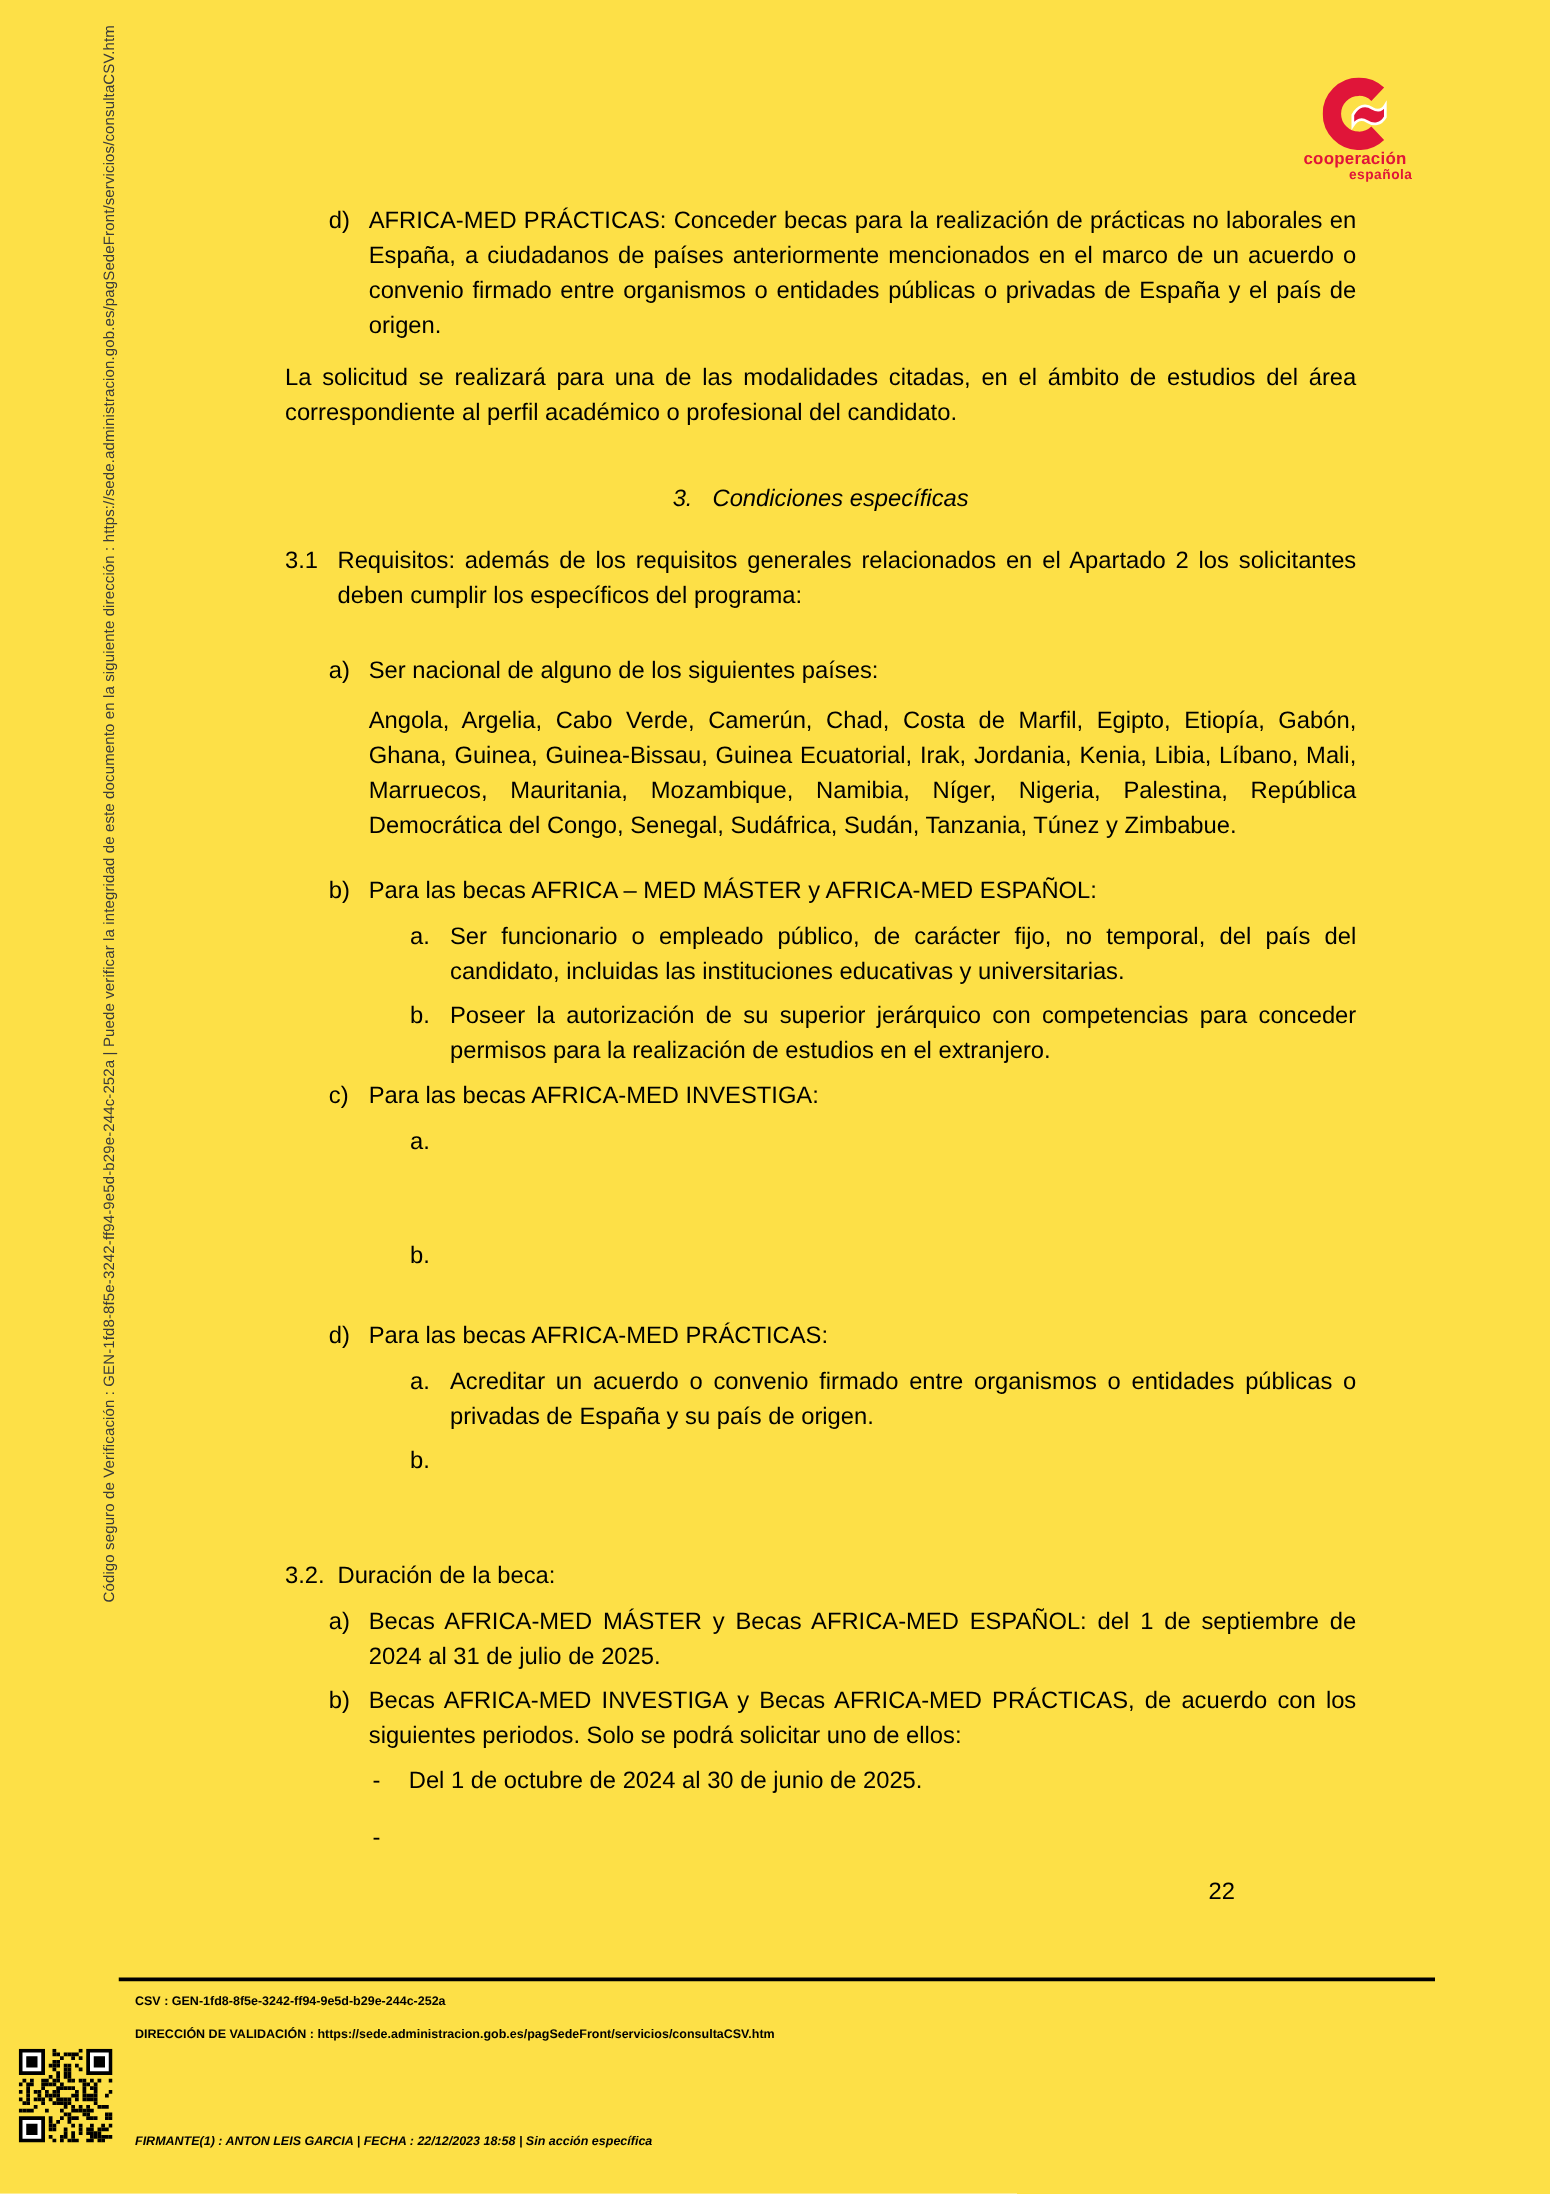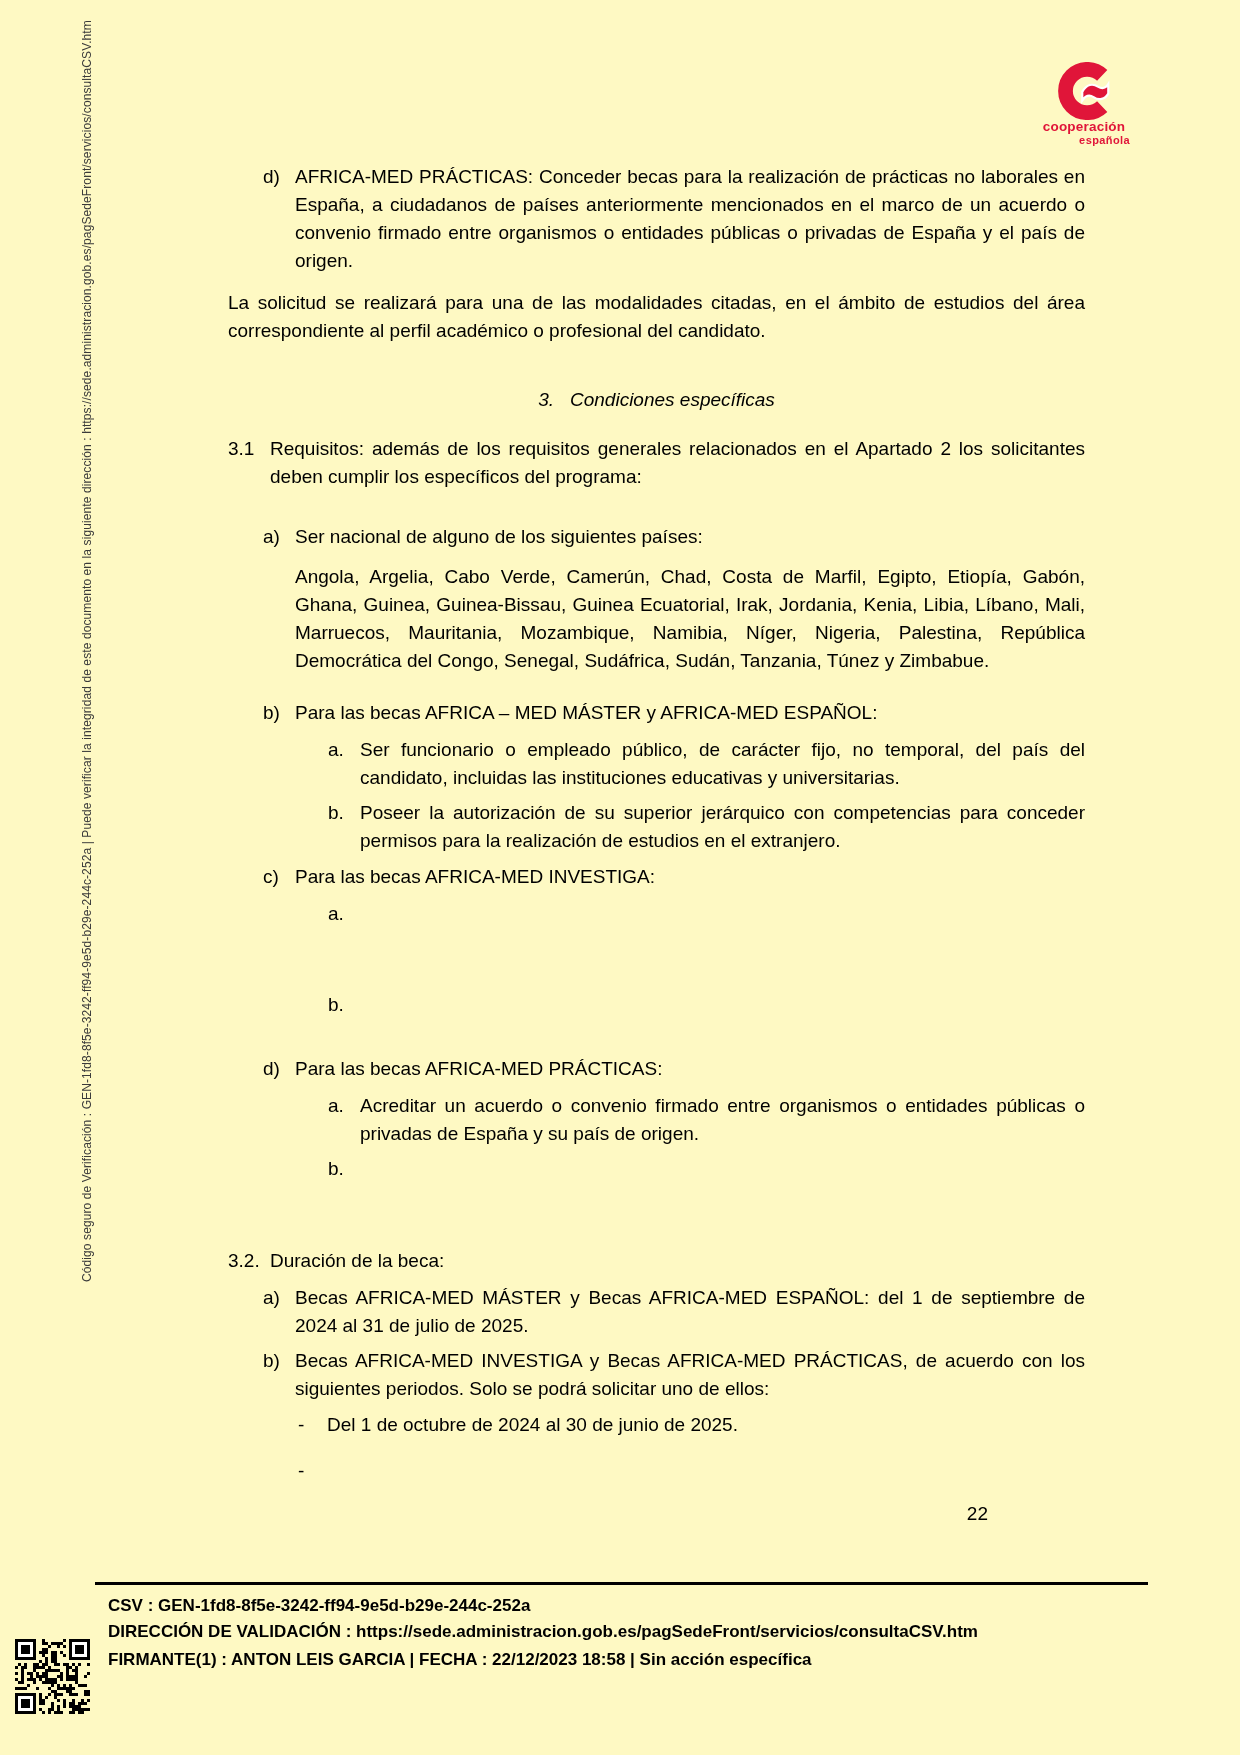--- a/index.html
+++ b/index.html
@@ -1,17 +1,17 @@
 <!DOCTYPE html>
 <html style="--brand: #e01539;"><head>
 <meta charset="utf-8">
 <style>
   html,body{margin:0;padding:0;background:#fff;}
   .page{
-    position:relative;width:1240px;height:1755px;background:#fef9c3;
+    position:relative;width:1240px;height:1755px;background:#fde047;
     font-family:"Liberation Sans","DejaVu Sans",sans-serif;color:#000;
     overflow:hidden;
   }
   
   .logo{position:absolute;left:1038px;top:62px;width:92px;text-align:center;}
   .logo .mark{display:block;margin:0 auto;}
   .logo .l1{display:block;color:var(--brand);font-size:13.5px;font-weight:bold;line-height:14px;letter-spacing:.2px;}
   .logo .l2{display:block;color:var(--brand);font-size:11px;font-weight:bold;line-height:12px;letter-spacing:.4px;text-align:right;}
   
   .vtext{
@@ -27,22 +27,22 @@
   .pIndent .txt{margin-left:67px;}
   .li1 .marker{left:35px;} .li1 .txt{margin-left:67px;}
   .li2 .marker{left:100px;} .li2 .txt{margin-left:132px;}
   .s3x .marker{left:0;} .s3x .txt{margin-left:42px;}
   .dash .marker{left:70px;} .dash .txt{margin-left:99px;}
   .heading{position:absolute;width:857px;text-align:center;font-style:italic;}
   .heading .num{margin-right:16px;}
   .pagenum{position:absolute;left:0;width:760px;text-align:right;}
   
   .footrule{position:absolute;left:95px;top:1582px;width:1053px;height:3px;background:#000;}
-  .footline{position:absolute;left:108px;font-size:17px;font-weight:bold;color:#000;white-space:nowrap;}
-  .f1{top:1596px;} .f2{top:1622px;} .f3{top:1650px;}
+  .footline{position:absolute;left:108px;font-size:10px;font-weight:bold;color:#000;white-space:nowrap;}
+  .f1{top:1596px;} .f2{top:1622px;} .f3{top:1708px;font-style:italic;}
   .qr{position:absolute;left:15px;top:1639px;width:75px;height:75px;}
 </style>
 </head>
 <body>
 
 <div class="page">
 
   <div class="logo">
     <svg class="mark" width="52" height="58" viewBox="0 0 60 66">
       <path d="M 51 15 A 25 25 0 1 0 51 51" fill="none" stroke="var(--brand)" stroke-width="17"></path>

